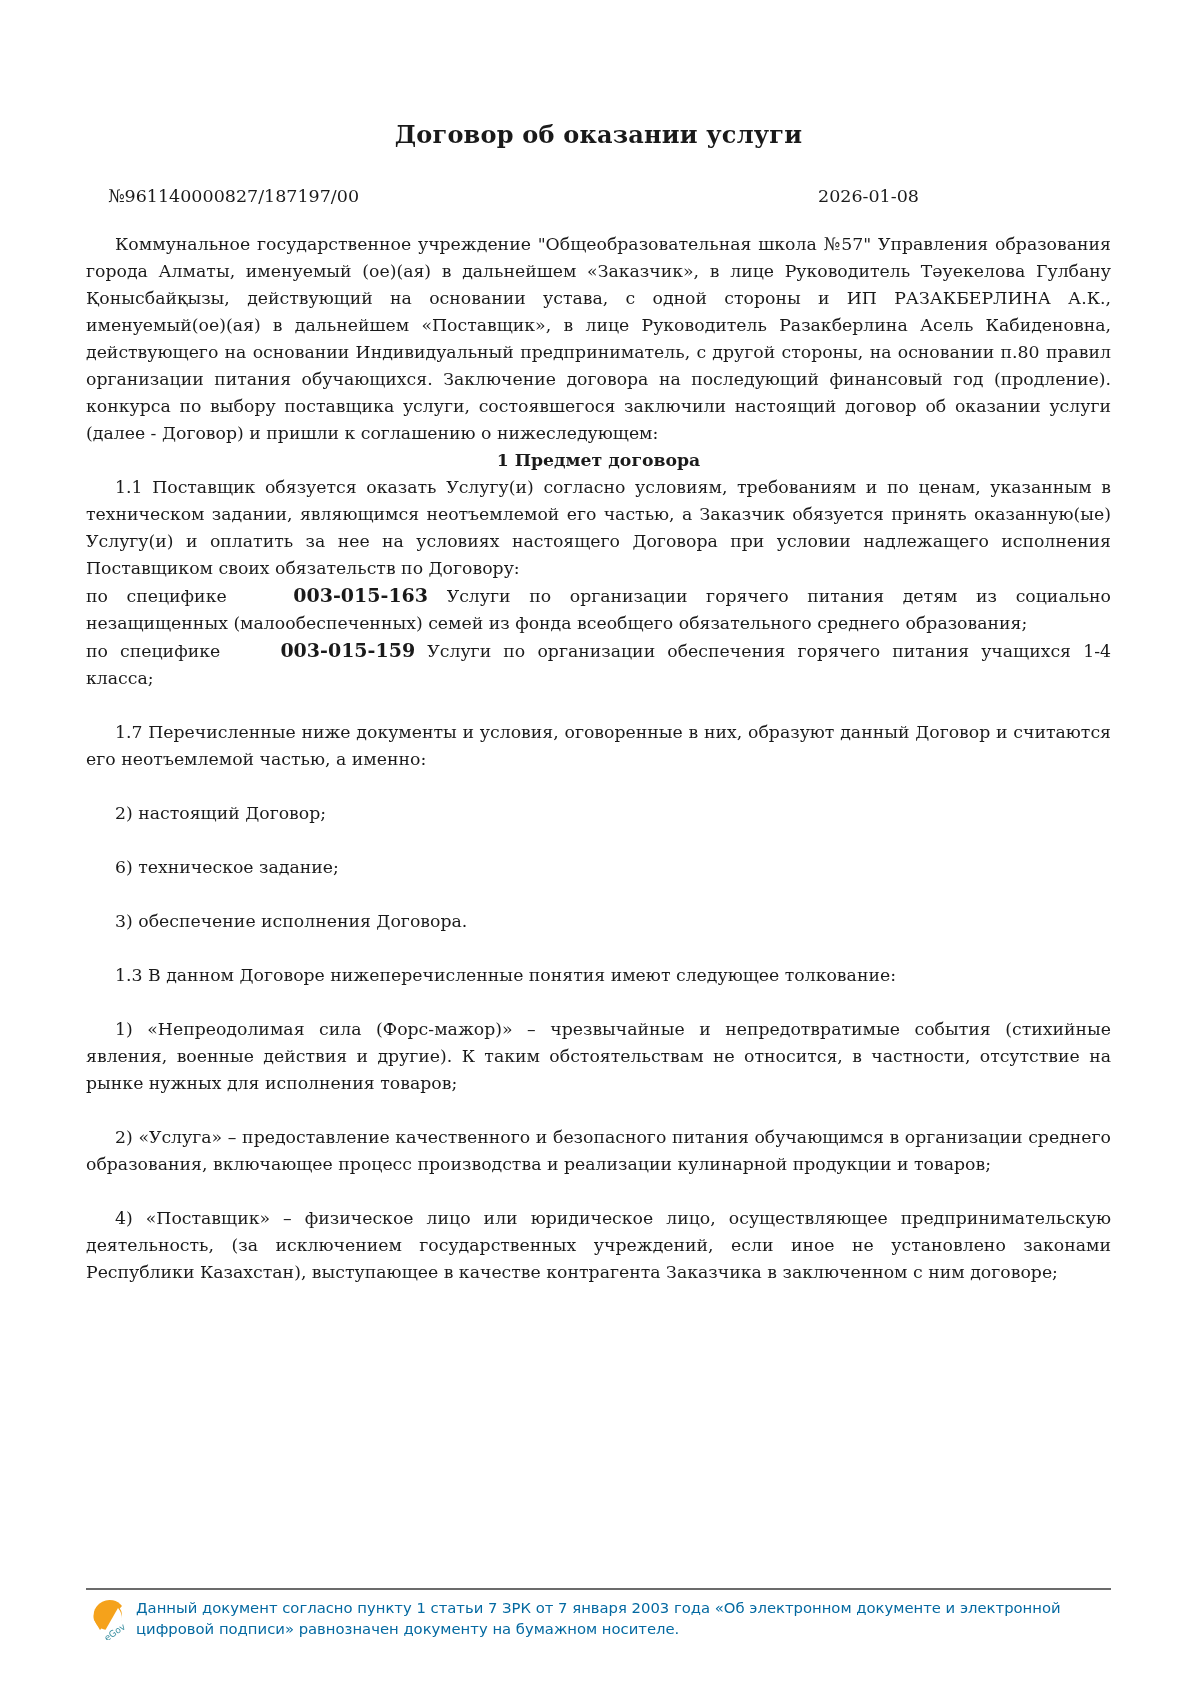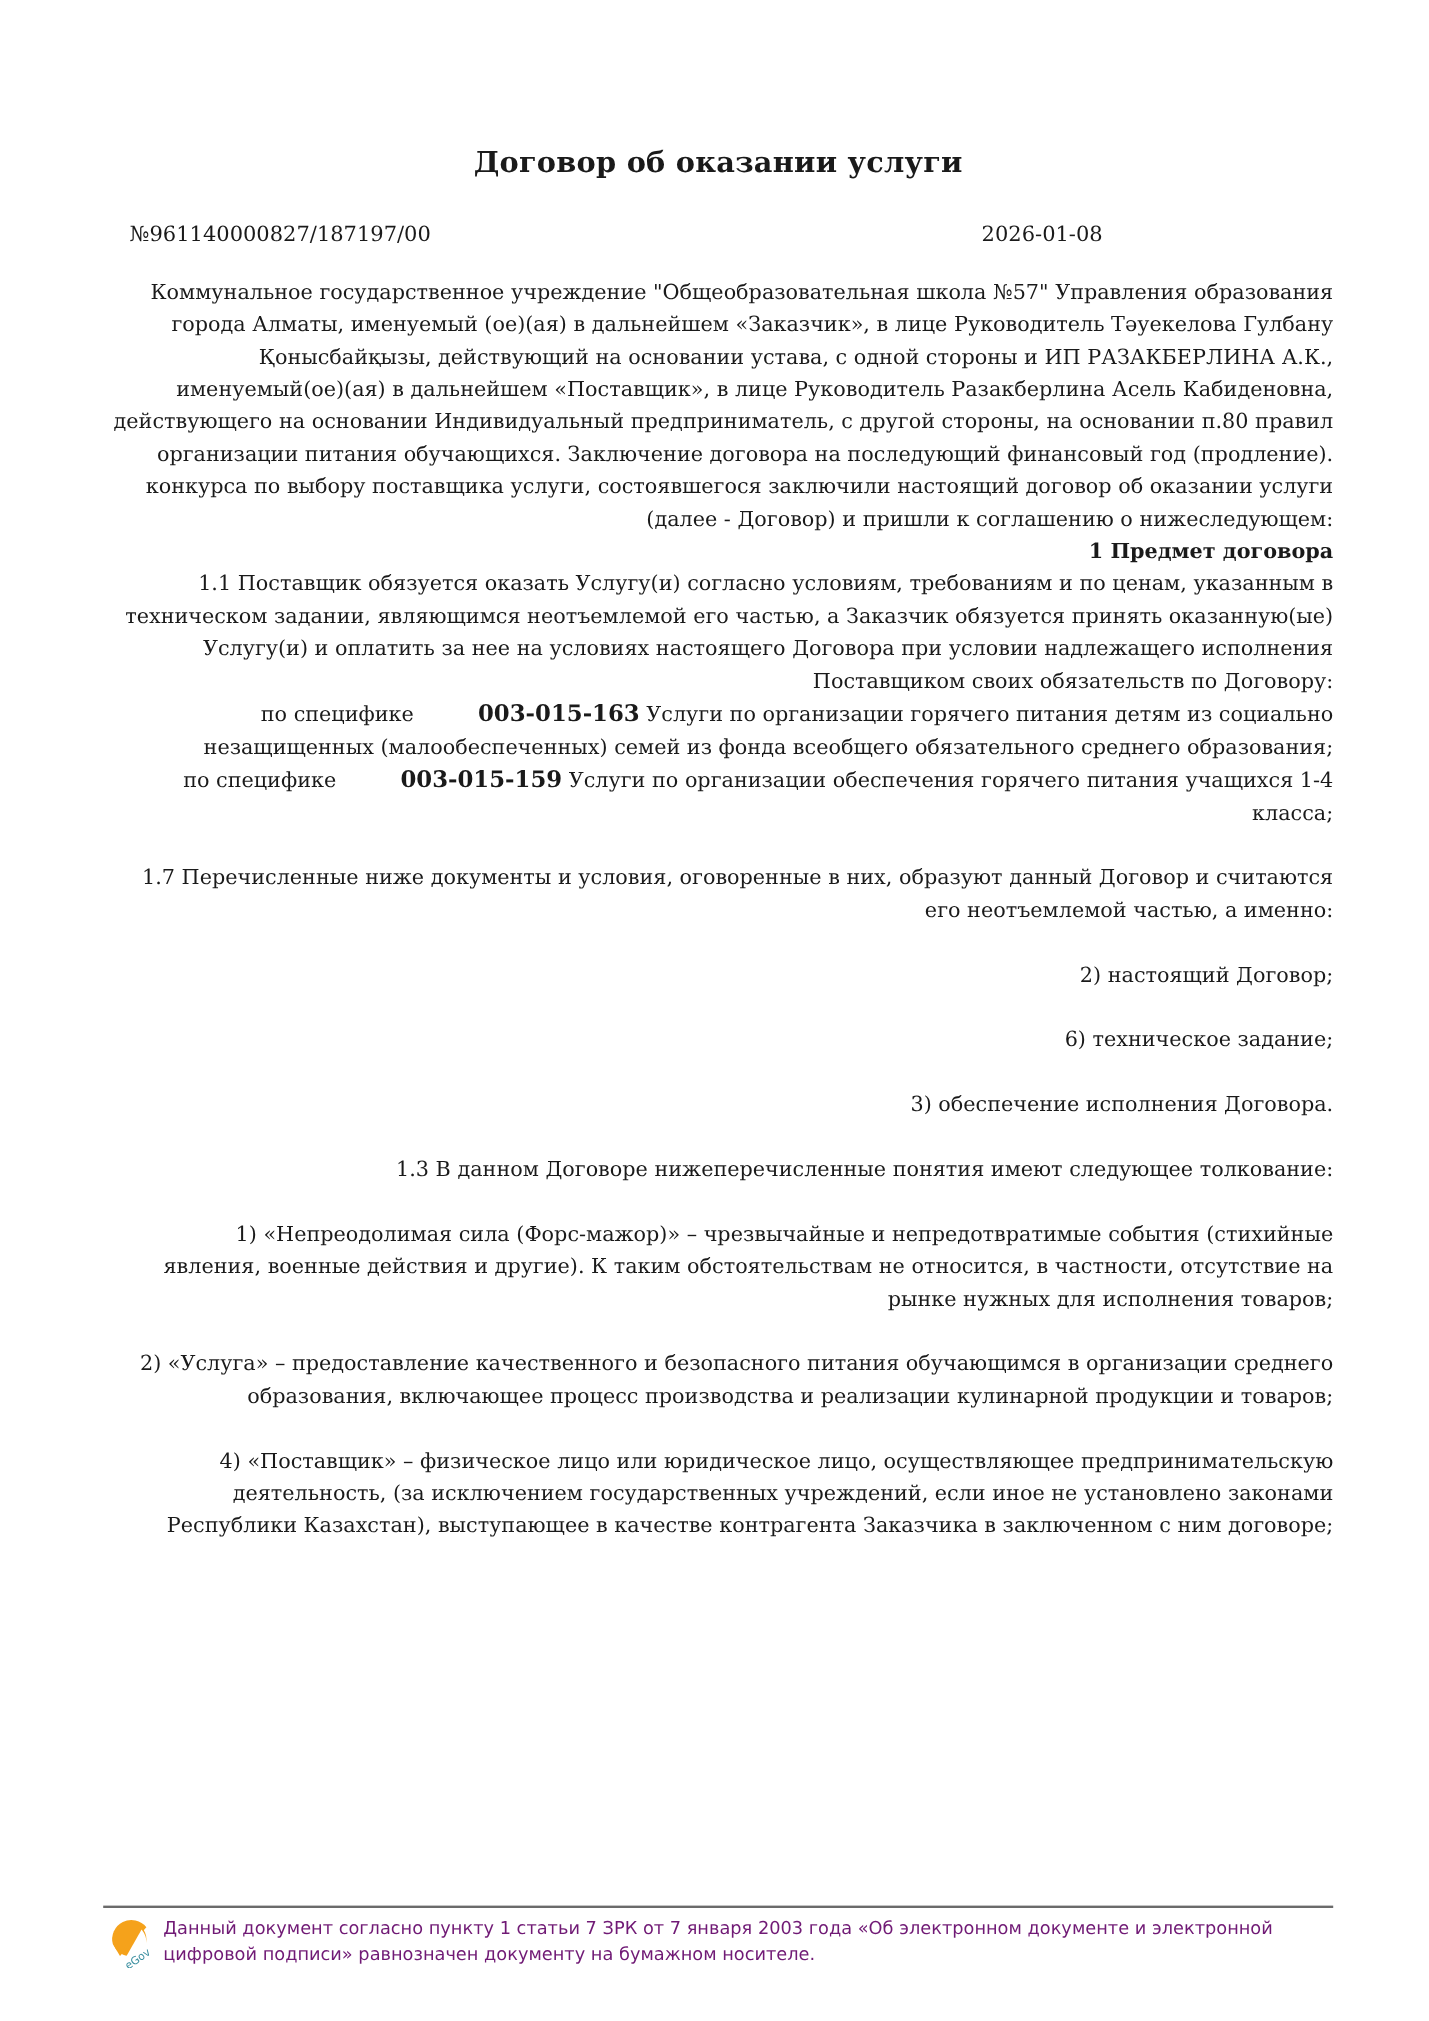--- a/index.html
+++ b/index.html
@@ -6,30 +6,30 @@
   body { width: 1191px; height: 1684px; position: relative; overflow: hidden;
          font-family: "DejaVu Serif", serif; color: #1a1a1a; }
   .page { position: absolute; left: 86px; top: 0; width: 1025px; }
   .title { position: absolute; top: 92px; left: 0; width: 1025px; text-align: center;
            font-weight: bold; font-size: 24px; letter-spacing: 0.2px; margin-top: 28px; }
   .meta-row { position: absolute; top: 186px; left: 22px; width: 980px; font-size: 17.5px; }
   .meta-row .num { position: absolute; left: 0; }
   .meta-row .date { position: absolute; left: 710px; }
   .body { position: absolute; top: 231px; left: 0; width: 1025px; font-size: 17.3px;
           line-height: 27px; text-align: justify; }
-  .body p { margin: 0; text-indent: 29px; text-align: right; }
+  .body p { margin: 0; text-indent: 29px; }
   .body p.gap { margin-top: 27px; }
   .body p.noindent { text-indent: 0; }
   .section-h { text-align: center; font-weight: bold; margin: 0 0 27px 0; text-indent: 0 !important; }
   b.code { font-weight: bold; font-size: 19px; margin-left: 48px; }
   .footer { position: absolute; left: 86px; top: 1588px; width: 1025px; }
   .footer .rule { height: 2px; background: #6b6b6b; width: 1025px; }
   .footer .logo { position: absolute; left: 2px; top: 8px; width: 44px; height: 44px; }
   .footer .txt { position: absolute; left: 50px; top: 9px; font-family: "DejaVu Sans", sans-serif;
-                 font-size: 14.8px; line-height: 21px; color: #701a75; width: 960px; }
+                 font-size: 14.8px; line-height: 21px; color: #0369a1; width: 960px; }
 </style>
 </head>
 <body>
 
 <div class="page">
   <div class="title">Договор об оказании услуги</div>
 
   <div class="meta-row">
     <span class="num">№961140000827/187197/00</span>
     <span class="date">2026-01-08</span>

